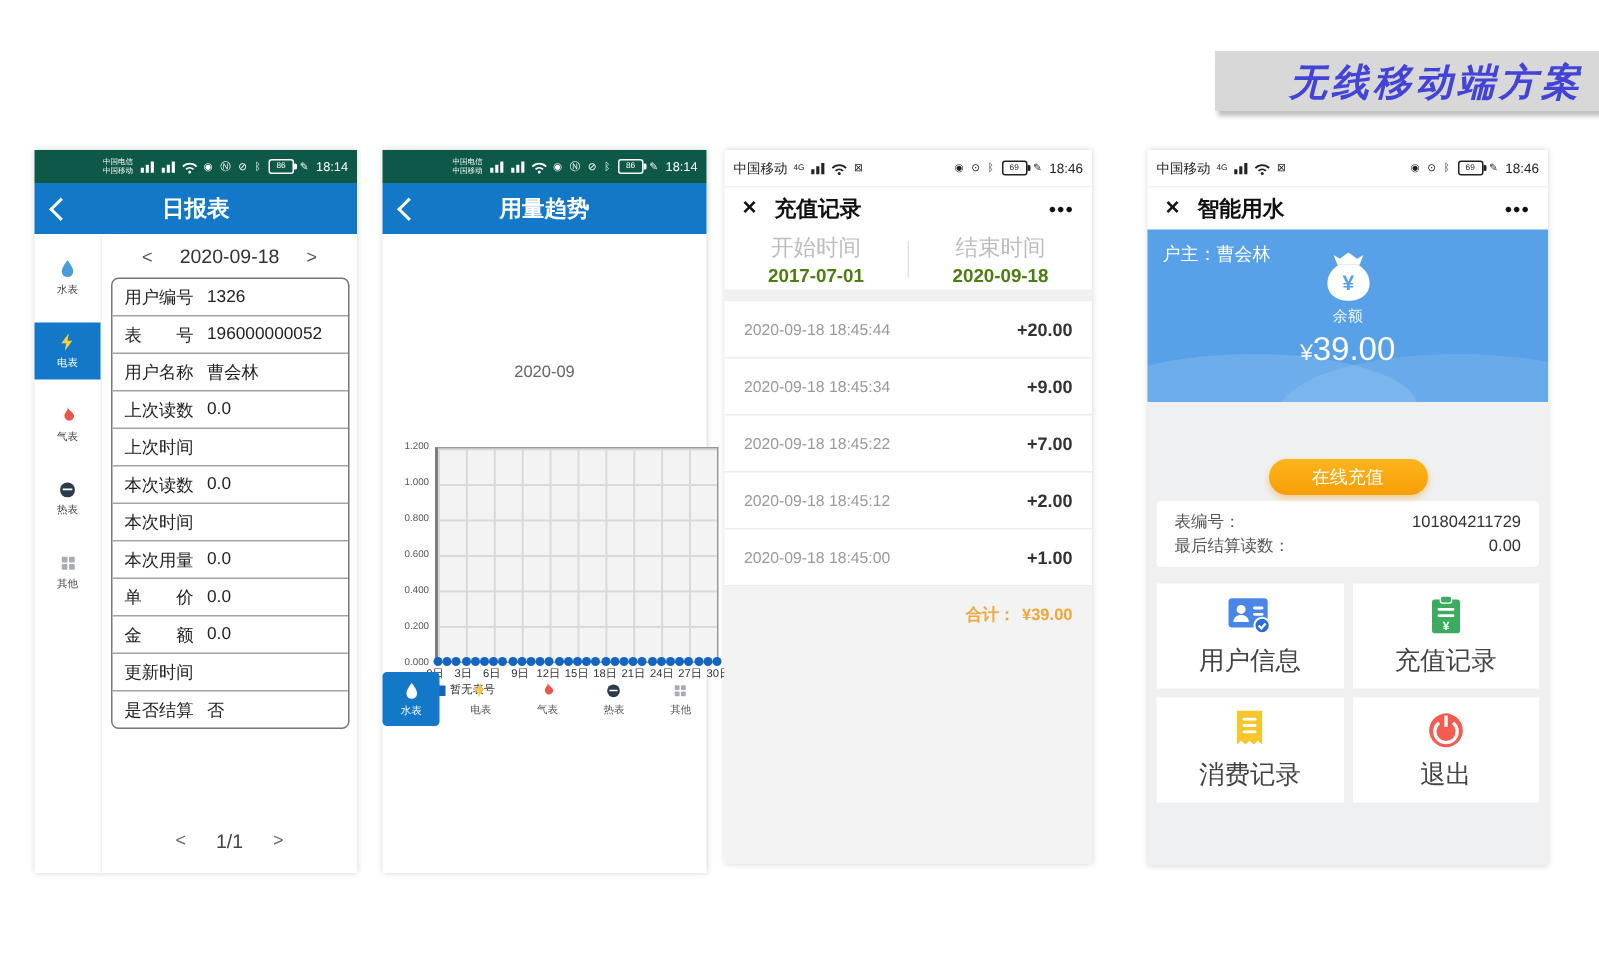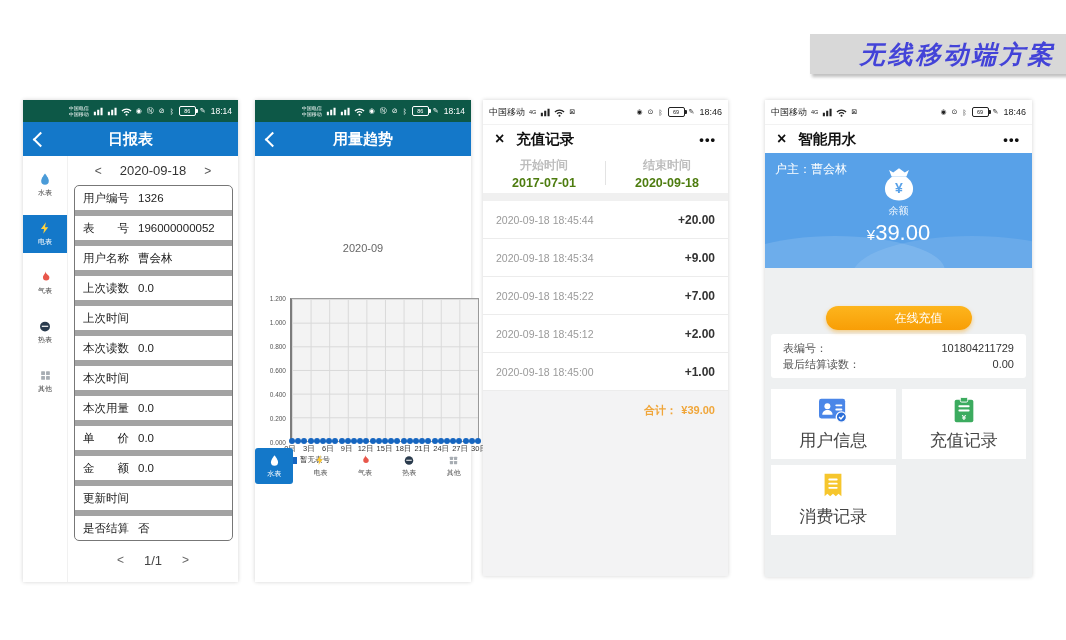--- a/index.html
+++ b/index.html
@@ -39,21 +39,21 @@
   .p1body{flex:1;display:flex;position:relative;}
   .side{width:44px;border-right:1px solid #f1f1f1;display:flex;flex-direction:column;align-items:stretch;padding-top:10px;gap:11px;}
   .sitem{height:38px;display:flex;flex-direction:column;align-items:center;justify-content:center;gap:2px;cursor:pointer;}
   .sitem .slab{font-size:7px;color:#444;}
   .sitem.sel{background:#1478c9;}
   .sitem.sel .slab{color:#fff;}
   .p1main{flex:1;position:relative;display:flex;flex-direction:column;}
   .datenav{margin-top:7px;display:flex;justify-content:center;align-items:center;gap:18px;font-size:13px;color:#333;}
   .datenav .arr{color:#555;cursor:pointer;font-size:12px;}
   .dtable{margin:7px 5px 0 6px;border:1px solid #777;border-radius:5px;overflow:hidden;background:#fff;}
-  .trow{height:24px;display:flex;align-items:center;gap:9px;padding-left:8px;border-bottom:6px solid #a3a3a3;font-size:11.5px;color:#222;}
+  .trow{height:24px;display:flex;align-items:center;gap:9px;padding-left:8px;border-bottom:1px solid #a3a3a3;font-size:11.5px;color:#222;}
   .trow:last-child{border-bottom:none;}
   .tlab{white-space:pre;}
   .pagenav{position:absolute;bottom:14px;left:0;right:0;display:flex;justify-content:center;gap:20px;font-size:13px;color:#444;}
   .pagenav .arr{color:#666;cursor:pointer;font-size:12px;}
   
   #p2{left:255px;width:216px;height:482px;}
   .p2body{flex:1;position:relative;}
   .ctitle{position:absolute;top:86px;left:0;right:0;text-align:center;font-size:11px;color:#666;}
   .chart{position:absolute;left:18px;top:142px;width:206px;height:144px;}
   .plot{position:absolute;left:17px;top:0;right:0;bottom:0;
@@ -71,21 +71,21 @@
   .ltext{font-size:7.5px;color:#333;}
   .tabbar{position:absolute;top:292px;left:0;right:0;display:flex;justify-content:center;align-items:center;gap:10px;}
   .tab{width:36px;height:36px;display:flex;flex-direction:column;align-items:center;justify-content:center;gap:2px;cursor:pointer;border-radius:3px;}
   .tab .slab{font-size:7px;color:#555;}
   .tab.sel{background:#1478c9;width:40px;}
   .tab.sel .slab{color:#fff;}
   
   #p3{left:483px;width:245px;height:476px;}
   .filter{height:40px;display:flex;align-items:center;background:#fff;}
   .fcol{flex:1;display:flex;flex-direction:column;align-items:center;gap:2px;cursor:pointer;}
-  .flab{font-size:12px;color:#bdbdbd;font-weight:bold;}
+  .flab{font-size:15px;color:#bdbdbd;}
   .fval{font-size:12.5px;font-weight:bold;color:#4d7c0f;}
   .fdiv{width:1px;height:24px;background:#e3e3e3;}
   .band{height:8px;background:#f0f0f0;flex:none;}
   .rlist{background:#fff;}
   .rrow{height:37px;display:flex;align-items:center;justify-content:space-between;padding:0 13px;border-bottom:1px solid #ececec;}
   .rtime{font-size:10.5px;color:#9a9a9a;}
   .ramt{font-size:12px;color:#333;font-weight:bold;}
   .totarea{flex:1;background:#f3f3f4;padding:9px 13px 0 0;text-align:right;}
   .totarea span{font-size:11px;font-weight:bold;color:#f0a63a;}
   
@@ -94,21 +94,21 @@
   .wave1,.wave2{position:absolute;border-radius:50%;background:rgba(255,255,255,.13);}
   .wave1{width:220px;height:70px;left:-40px;bottom:-38px;}
   .wave2{width:240px;height:80px;right:-60px;bottom:-48px;background:rgba(255,255,255,.10);}
   .owner{position:absolute;top:8px;left:10px;font-size:12px;}
   .cardmid{position:absolute;top:12px;left:0;right:0;display:flex;flex-direction:column;align-items:center;}
   .ballab{font-size:10px;opacity:.9;margin-top:1px;}
   .balval{font-size:22px;margin-top:2px;}
   .balval .yen{font-size:15px;}
   .rechargeb{position:absolute;left:50%;transform:translateX(-50%);top:153px;width:106px;height:24px;border-radius:12px;
     background:linear-gradient(180deg,#fdb51d,#f89e06);color:#fff;font-size:12px;display:flex;align-items:center;justify-content:center;
-    box-shadow:0 2px 4px rgba(248,160,0,.45);cursor:pointer;z-index:2;padding-left:40px;}
+    box-shadow:0 2px 4px rgba(248,160,0,.45);cursor:pointer;z-index:2;}
   .infocard{position:absolute;left:6px;right:6px;top:181px;background:#fff;border-radius:3px;padding:7px 12px 6px;}
   .irow{display:flex;justify-content:space-between;font-size:11px;line-height:15.5px;}
   .ilab{color:#555;}
   .ival{color:#333;}
   .tiles{position:absolute;left:6px;right:6px;top:236px;display:grid;grid-template-columns:1fr 1fr;gap:6px;}
   .tile{height:70px;background:#fff;display:flex;flex-direction:column;align-items:center;justify-content:center;gap:5px;cursor:pointer;}
   .tile .tlabel{font-size:17px;color:#444;}
 </style>
 </head>
 <body>
@@ -583,15 +583,24 @@
       </div>
       <div class="tile">
         <svg width="26" height="28" viewBox="0 0 26 30">
           <path d="M4 2h18v24l-3-2.6-3 2.6-3-2.6-3 2.6-3-2.6-3 2.6Z" fill="#f6c62d"></path>
           <rect x="8" y="7" width="10" height="2" rx="1" fill="#fff"></rect>
           <rect x="8" y="11.5" width="10" height="2" rx="1" fill="#fff"></rect>
           <rect x="8" y="16" width="10" height="2" rx="1" fill="#fff"></rect>
         </svg>
         <span class="tlabel">消费记录</span>
       </div>
+      <div class="tile">
+        <svg width="28" height="28" viewBox="0 0 30 30">
+          <circle cx="15" cy="16" r="12" fill="#f55b4e"></circle>
+          <path d="M10 10.5a8 8 0 1 0 10 0" stroke="#fff" stroke-width="2.4" fill="none"></path>
+          <path d="M15 4v9" stroke="#f55b4e" stroke-width="4"></path>
+          <path d="M15 5.5v8" stroke="#fff" stroke-width="2.4"></path>
+        </svg>
+        <span class="tlabel">退出</span>
+      </div>
     </div>
   </div>
 </div>
 
 </body></html>

